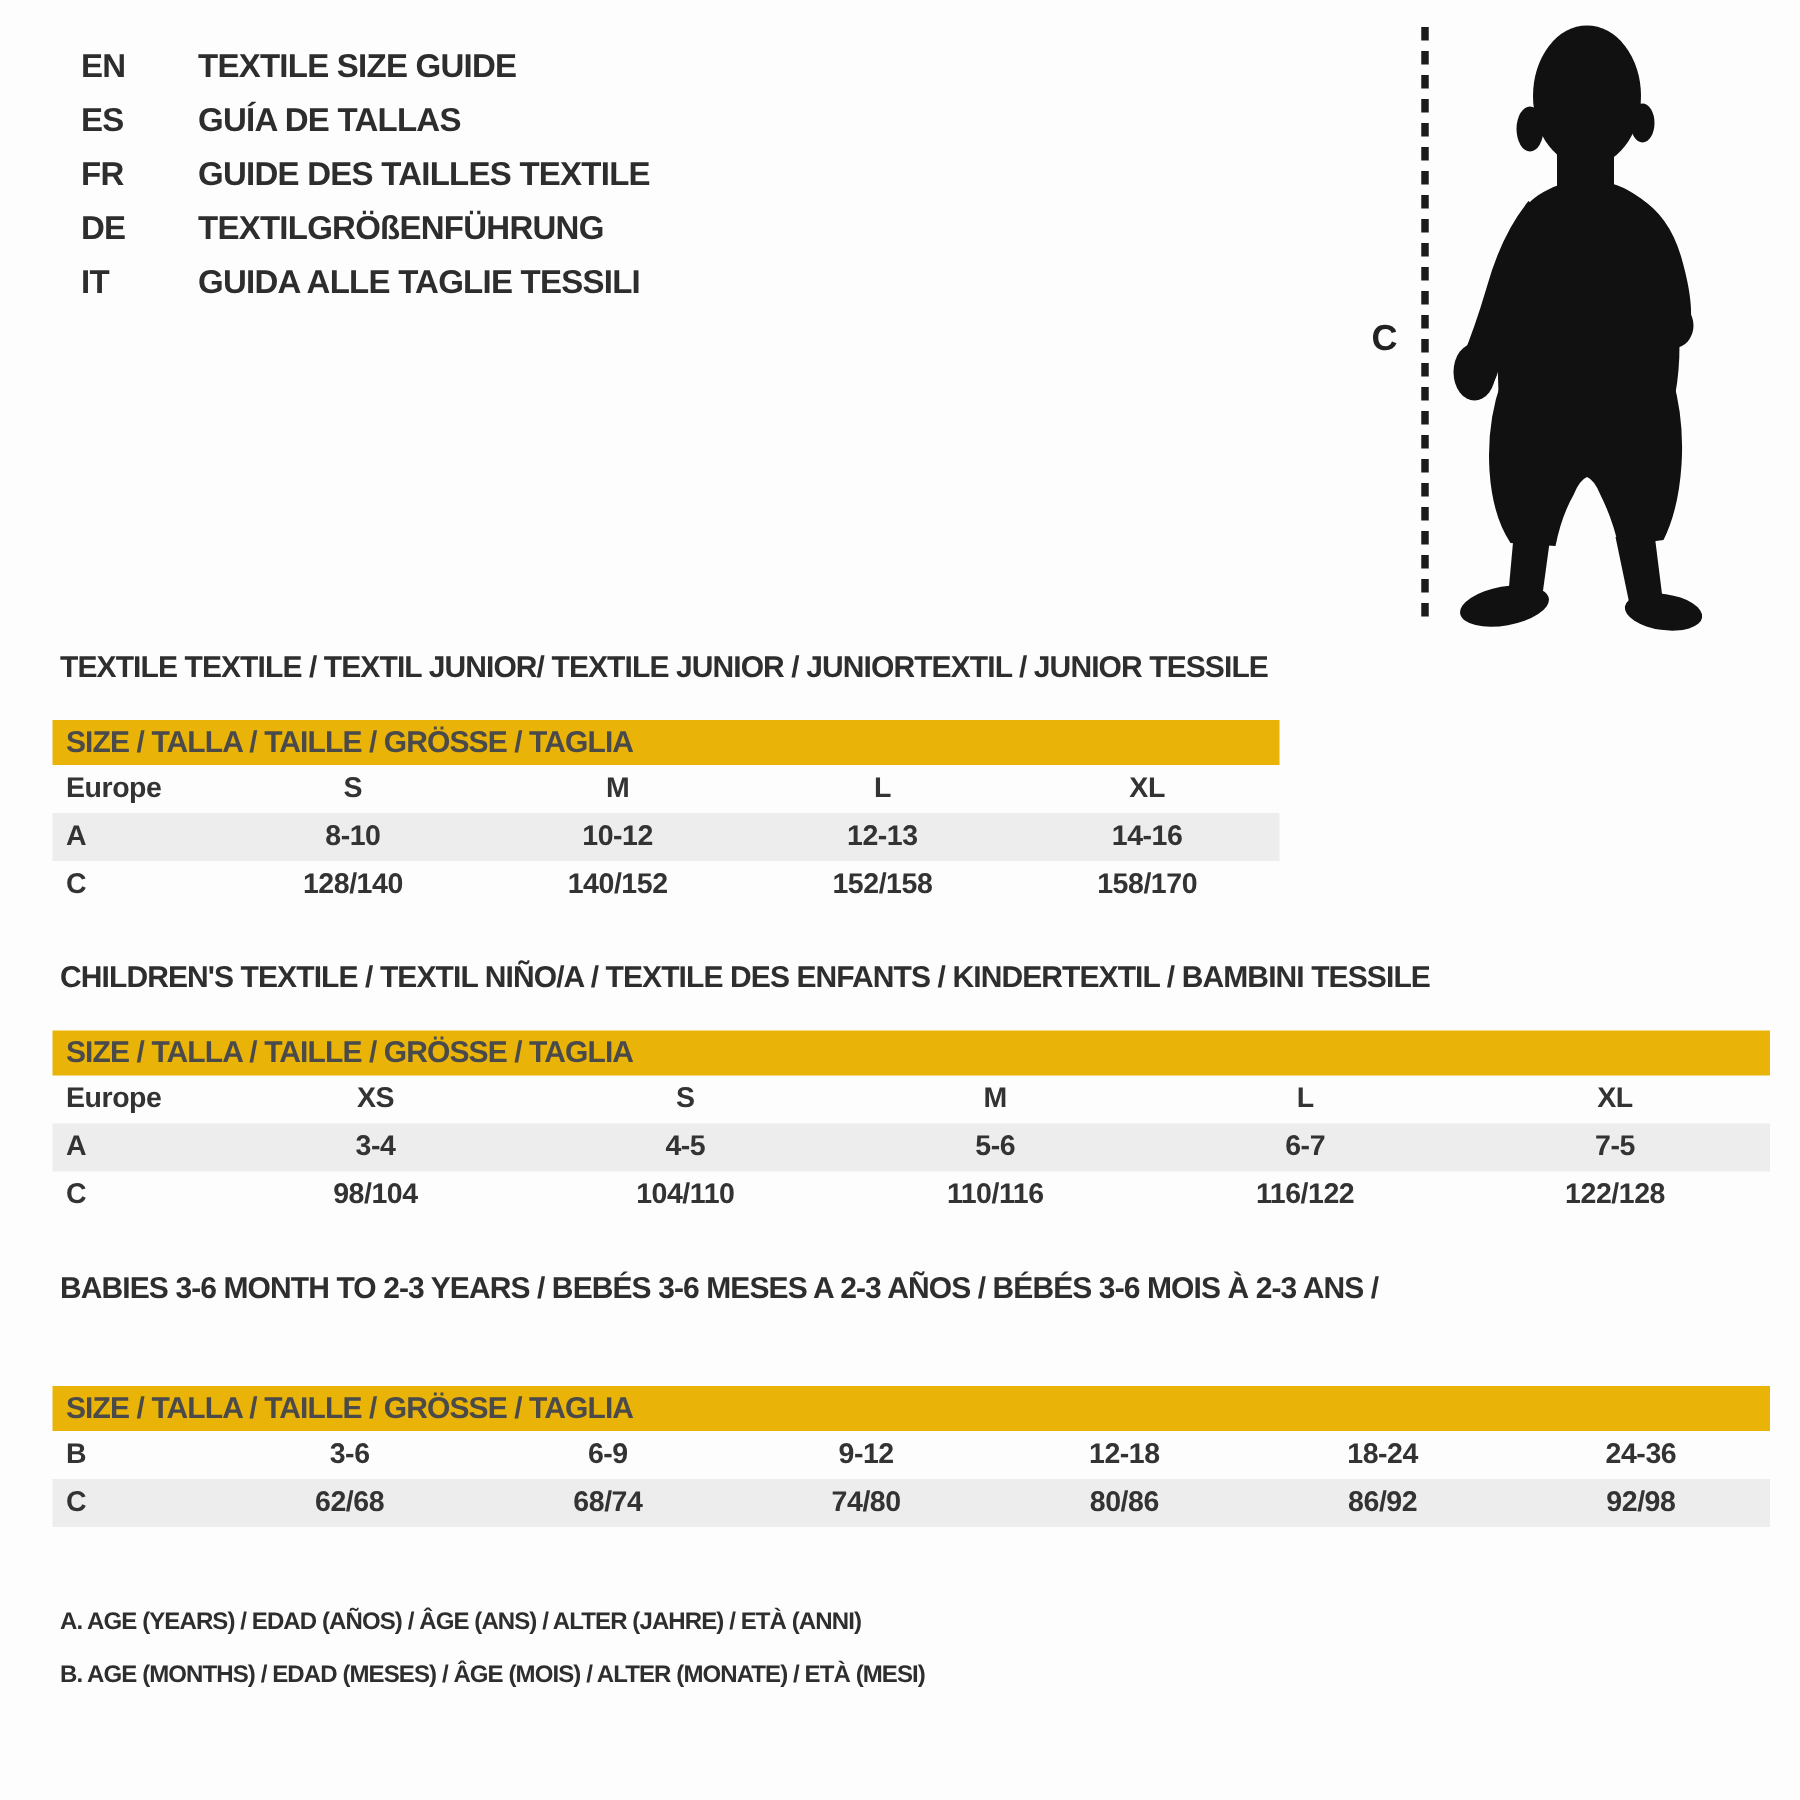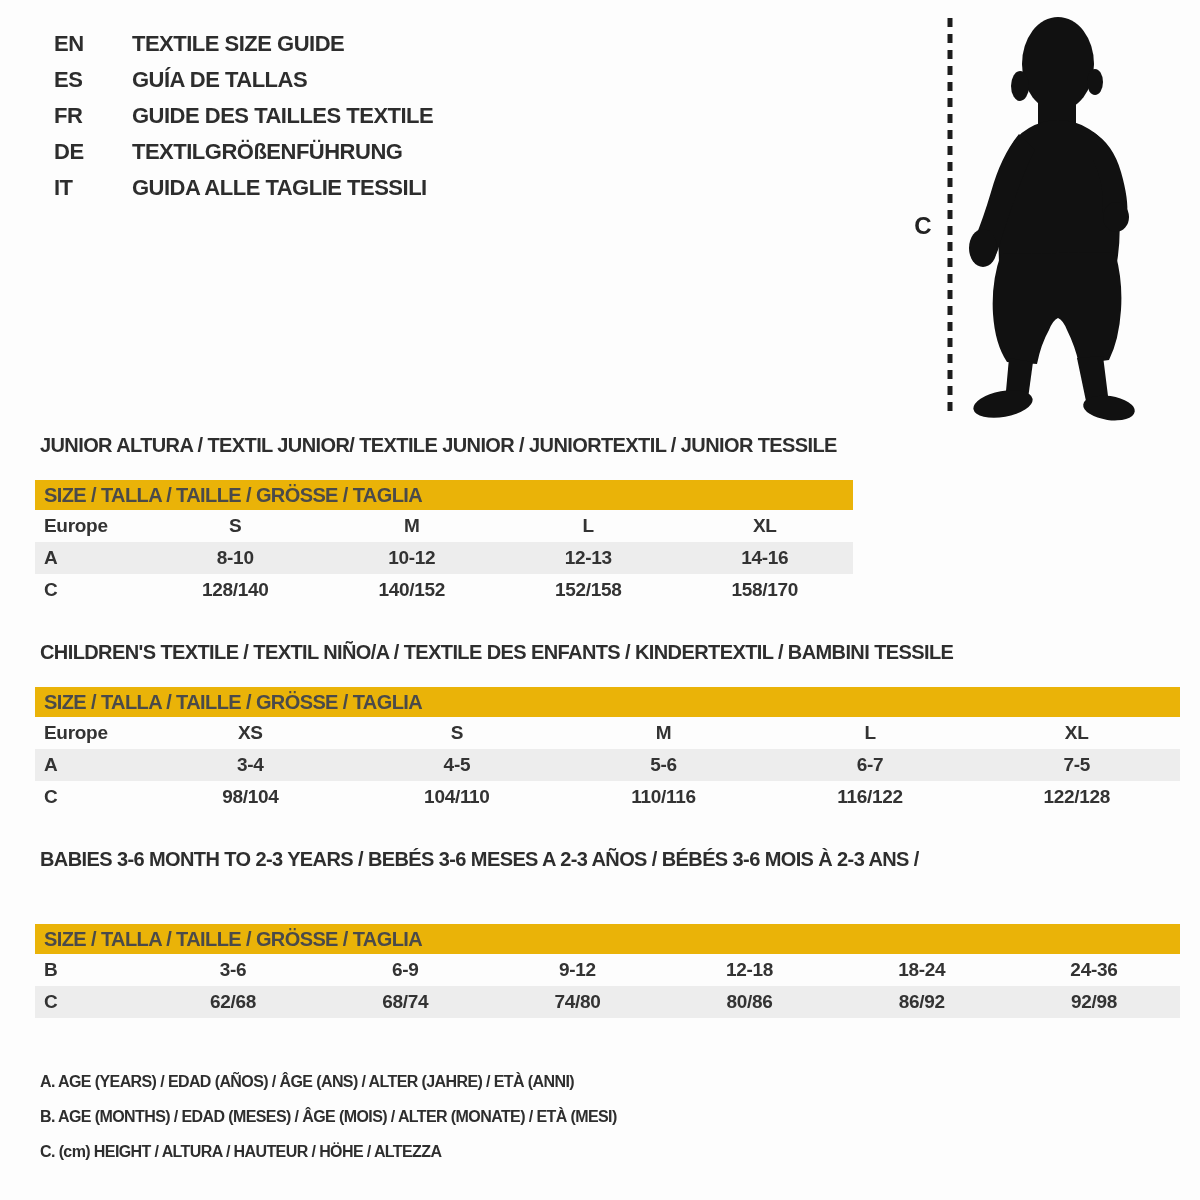--- a/index.html
+++ b/index.html
@@ -102,21 +102,21 @@
 
         <path d="M 46 344 L 42 388 L 64 392 L 70 348 Z"></path>
         <path d="M 114 344 L 124 392 L 146 390 L 140 342 Z"></path>
 
         <ellipse cx="40" cy="390" rx="30" ry="13" transform="rotate(-10 40 390)"></ellipse>
         <ellipse cx="146" cy="394" rx="26" ry="12" transform="rotate(8 146 394)"></ellipse>
       </g>
     </svg>
   </div>
 
-  <div class="sec-title title1">JUNIOR ALTURA / TEXTIL JUNIOR/ TEXTILE JUNIOR / JUNIORTEXTIL / JUNIOR TESSILE</div>
+  <div class="sec-title title1">TEXTILE TEXTILE / TEXTIL JUNIOR/ TEXTILE JUNIOR / JUNIORTEXTIL / JUNIOR TESSILE</div>
   <div class="tbl t1">
     <div class="tbl-head">SIZE / TALLA / TAILLE / GRÖSSE / TAGLIA</div>
     <div class="trow">
       <div class="cell lab">Europe</div>
       <div class="cell">S</div>
       <div class="cell">M</div>
       <div class="cell">L</div>
       <div class="cell">XL</div>
     </div>
     <div class="trow shade">
@@ -185,16 +185,15 @@
       <div class="cell">74/80</div>
       <div class="cell">80/86</div>
       <div class="cell">86/92</div>
       <div class="cell">92/98</div>
     </div>
   </div>
 
   <div class="legend">
     <div>A. AGE (YEARS) / EDAD (AÑOS) / ÂGE (ANS) / ALTER (JAHRE) / ETÀ (ANNI)</div>
     <div>B. AGE (MONTHS) / EDAD (MESES) / ÂGE (MOIS) / ALTER (MONATE) / ETÀ (MESI)</div>
-    <div>C. (cm) HEIGHT / ALTURA / HAUTEUR / HÖHE / ALTEZZA</div>
   </div>
 
 </div>
 
 </body></html>

